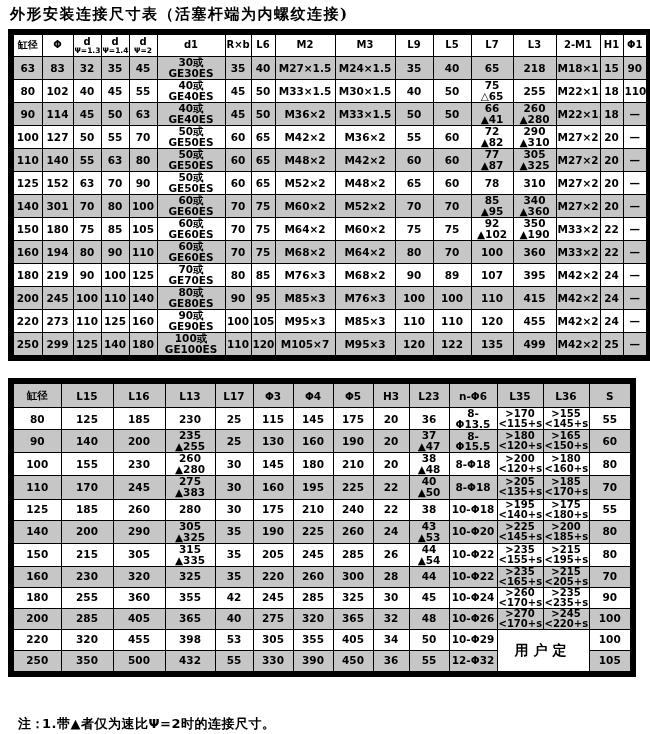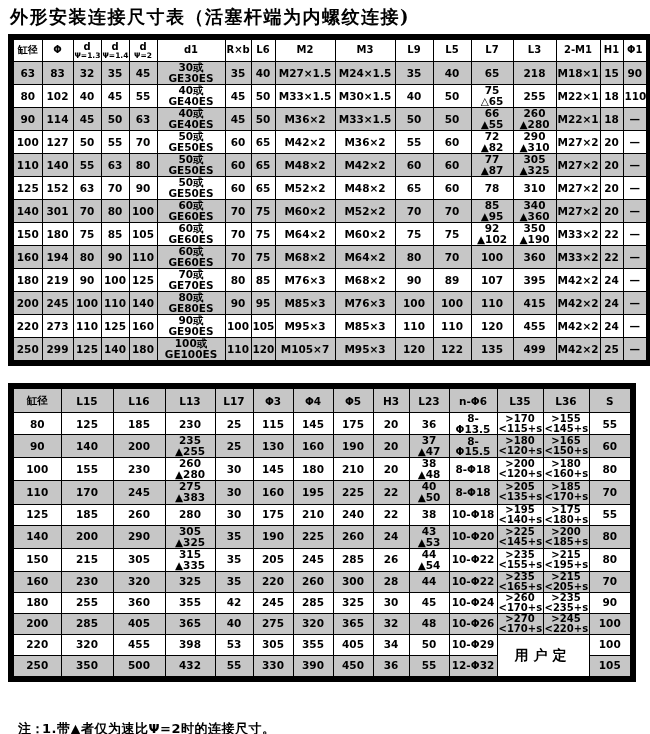--- a/index.html
+++ b/index.html
@@ -2,21 +2,21 @@
 <html><head>
 <meta charset="utf-8">
 <style>
   html,body{margin:0;padding:0;background:#fff;}
   body{
     width:650px;height:734px;overflow:hidden;color:#000;
     font-family:"DejaVu Sans","Liberation Sans",sans-serif;
   }
   .page{padding:3px 4px 0 6px;}
   .title{
-    font-size:18px;font-weight:700;letter-spacing:1.5px;
+    font-size:15px;font-weight:700;letter-spacing:1.5px;
     margin:2px 0 5px 4px;
     font-family:"DejaVu Serif","Liberation Serif",serif;
   }
   table.dim-table{
     border-collapse:collapse;table-layout:fixed;
     margin-left:2px;
     border:6px solid #000000;
   }
   table.t1{width:638px;}
   table.t2{width:622px;margin-top:17px;}
@@ -141,21 +141,21 @@
             <td>45</td>
             <td>50</td>
             <td>63</td>
             <td>40或GE40ES</td>
             <td>45</td>
             <td>50</td>
             <td>M36×2</td>
             <td>M33×1.5</td>
             <td>50</td>
             <td>50</td>
-            <td><div>66</div><div>▲55</div></td>
+            <td><div>66</div><div>▲41</div></td>
             <td><div>260</div><div>▲280</div></td>
             <td>M22×1.5</td>
             <td>18</td>
             <td>—</td>
           </tr>
           <tr>
             <td>100</td>
             <td>127</td>
             <td>50</td>
             <td>55</td>

